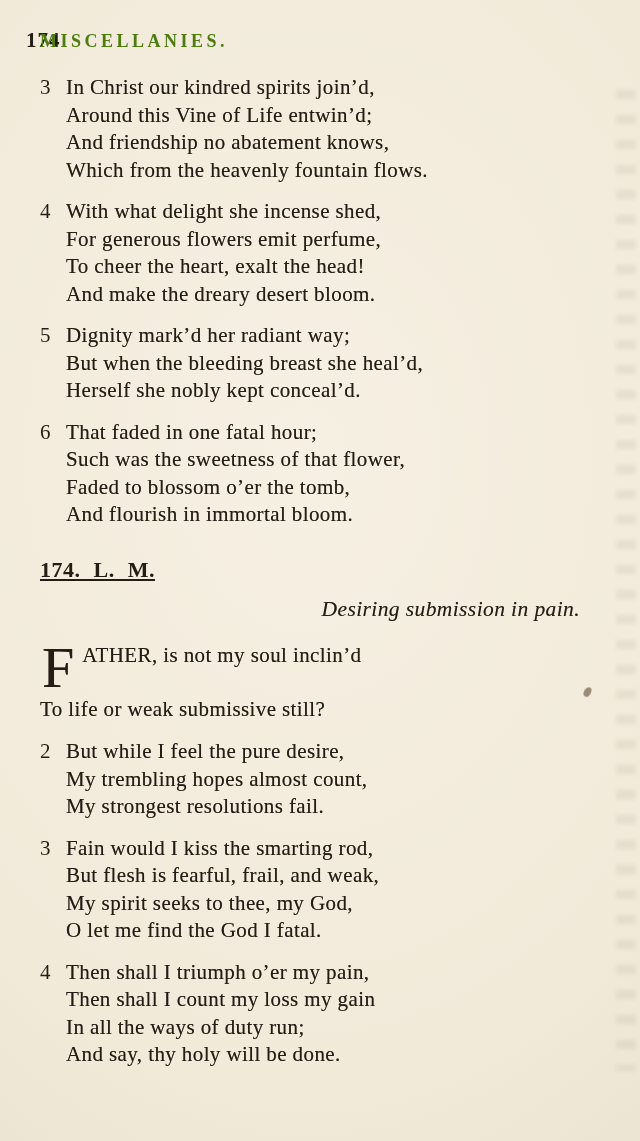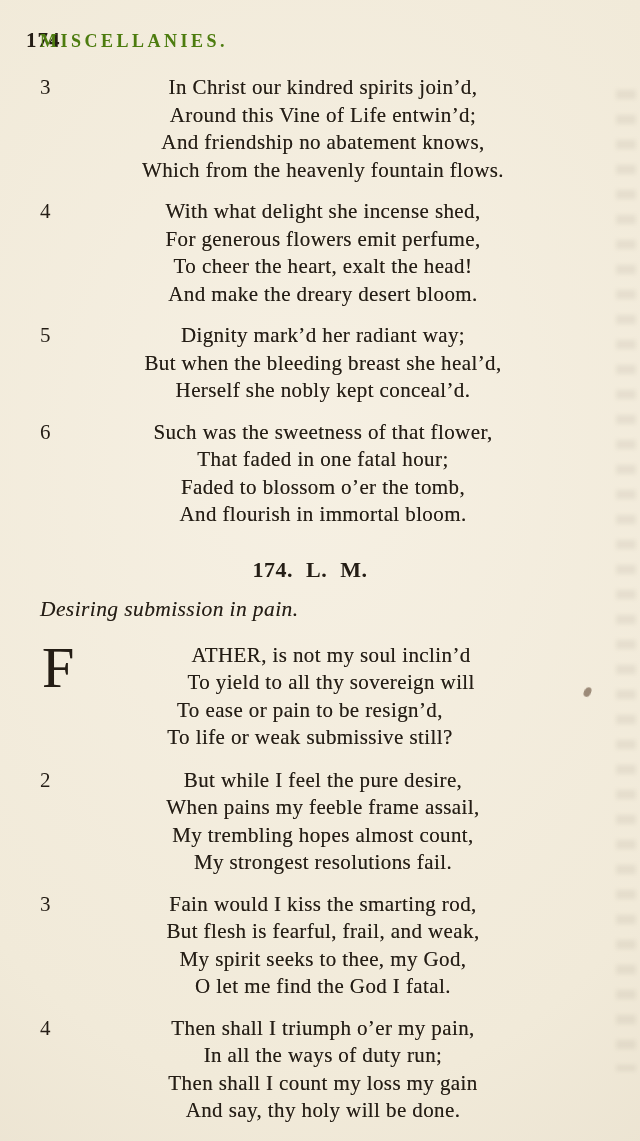--- a/index.html
+++ b/index.html
@@ -32,31 +32,30 @@
   .verse{display:flex;margin-bottom:14px;}
   .vnum{
     flex:none;width:26px;
     font-size:21px;line-height:27.5px;
   }
   .vlines{flex:1;}
   .vline{
     font-size:21px;line-height:27.5px;
     letter-spacing:.4px;white-space:nowrap;
     text-shadow:0 0 .5px rgba(30,22,12,.55);
-    text-align:center;
   }
   
   .hymn-heading{
-    text-align:center;
     font-size:22px;font-weight:bold;
     letter-spacing:.5px;word-spacing:7px;
     margin:28px 0 14px 0;
+    text-decoration:underline;
   }
   .hymn-title{
-    text-align:left;
+    text-align:right;
     font-style:italic;
     font-size:21.5px;letter-spacing:.4px;
     margin:0 0 20px 0;
     text-shadow:0 0 .5px rgba(30,22,12,.45);
   }
   
   .first-verse{margin-bottom:15px;}
   .fv-top{overflow:visible;}
   .dropcap{
     float:left;
@@ -115,69 +114,66 @@
         <div class="vnum">5</div>
         <div class="vlines">
           <div class="vline">Dignity mark’d her radiant way;</div>
           <div class="vline">But when the bleeding breast she heal’d,</div>
           <div class="vline">Herself she nobly kept conceal’d.</div>
         </div>
       </div>
       <div class="verse">
         <div class="vnum">6</div>
         <div class="vlines">
+          <div class="vline">That faded in one fatal hour;</div>
           <div class="vline">Such was the sweetness of that flower,</div>
-          <div class="vline">That faded in one fatal hour;</div>
           <div class="vline">Faded to blossom o’er the tomb,</div>
           <div class="vline">And flourish in immortal bloom.</div>
         </div>
       </div>
     </div>
 
   <div class="hymn-heading">174. L. M.</div>
 
   <div class="hymn-title">Desiring submission in pain.</div>
 
   <div class="first-verse">
     <div class="fv-top">
       <span class="dropcap">F</span>
       <div class="vline">ATHER, is not my soul inclin’d</div>
-      <div class="vline">To yield to all thy sovereign will</div>
     </div>
     <div class="fv-rest">
-      <div class="vline">To ease or pain to be resign’d,</div>
       <div class="vline">To life or weak submissive still?</div>
     </div>
   </div>
 
   <div>
       <div class="verse">
         <div class="vnum">2</div>
         <div class="vlines">
           <div class="vline">But while I feel the pure desire,</div>
-          <div class="vline">When pains my feeble frame assail,</div>
           <div class="vline">My trembling hopes almost count,</div>
           <div class="vline">My strongest resolutions fail.</div>
         </div>
       </div>
       <div class="verse">
         <div class="vnum">3</div>
         <div class="vlines">
           <div class="vline">Fain would I kiss the smarting rod,</div>
           <div class="vline">But flesh is fearful, frail, and weak,</div>
           <div class="vline">My spirit seeks to thee, my God,</div>
           <div class="vline">O let me find the God I fatal.</div>
         </div>
       </div>
       <div class="verse">
         <div class="vnum">4</div>
         <div class="vlines">
           <div class="vline">Then shall I triumph o’er my pain,</div>
+          <div class="vline">Then shall I count my loss my gain</div>
           <div class="vline">In all the ways of duty run;</div>
-          <div class="vline">Then shall I count my loss my gain</div>
           <div class="vline">And say, thy holy will be done.</div>
         </div>
       </div>
     </div>
 
 </div>
 
 <div class="bleed"></div>
 <div class="ink-mark"></div>
 

